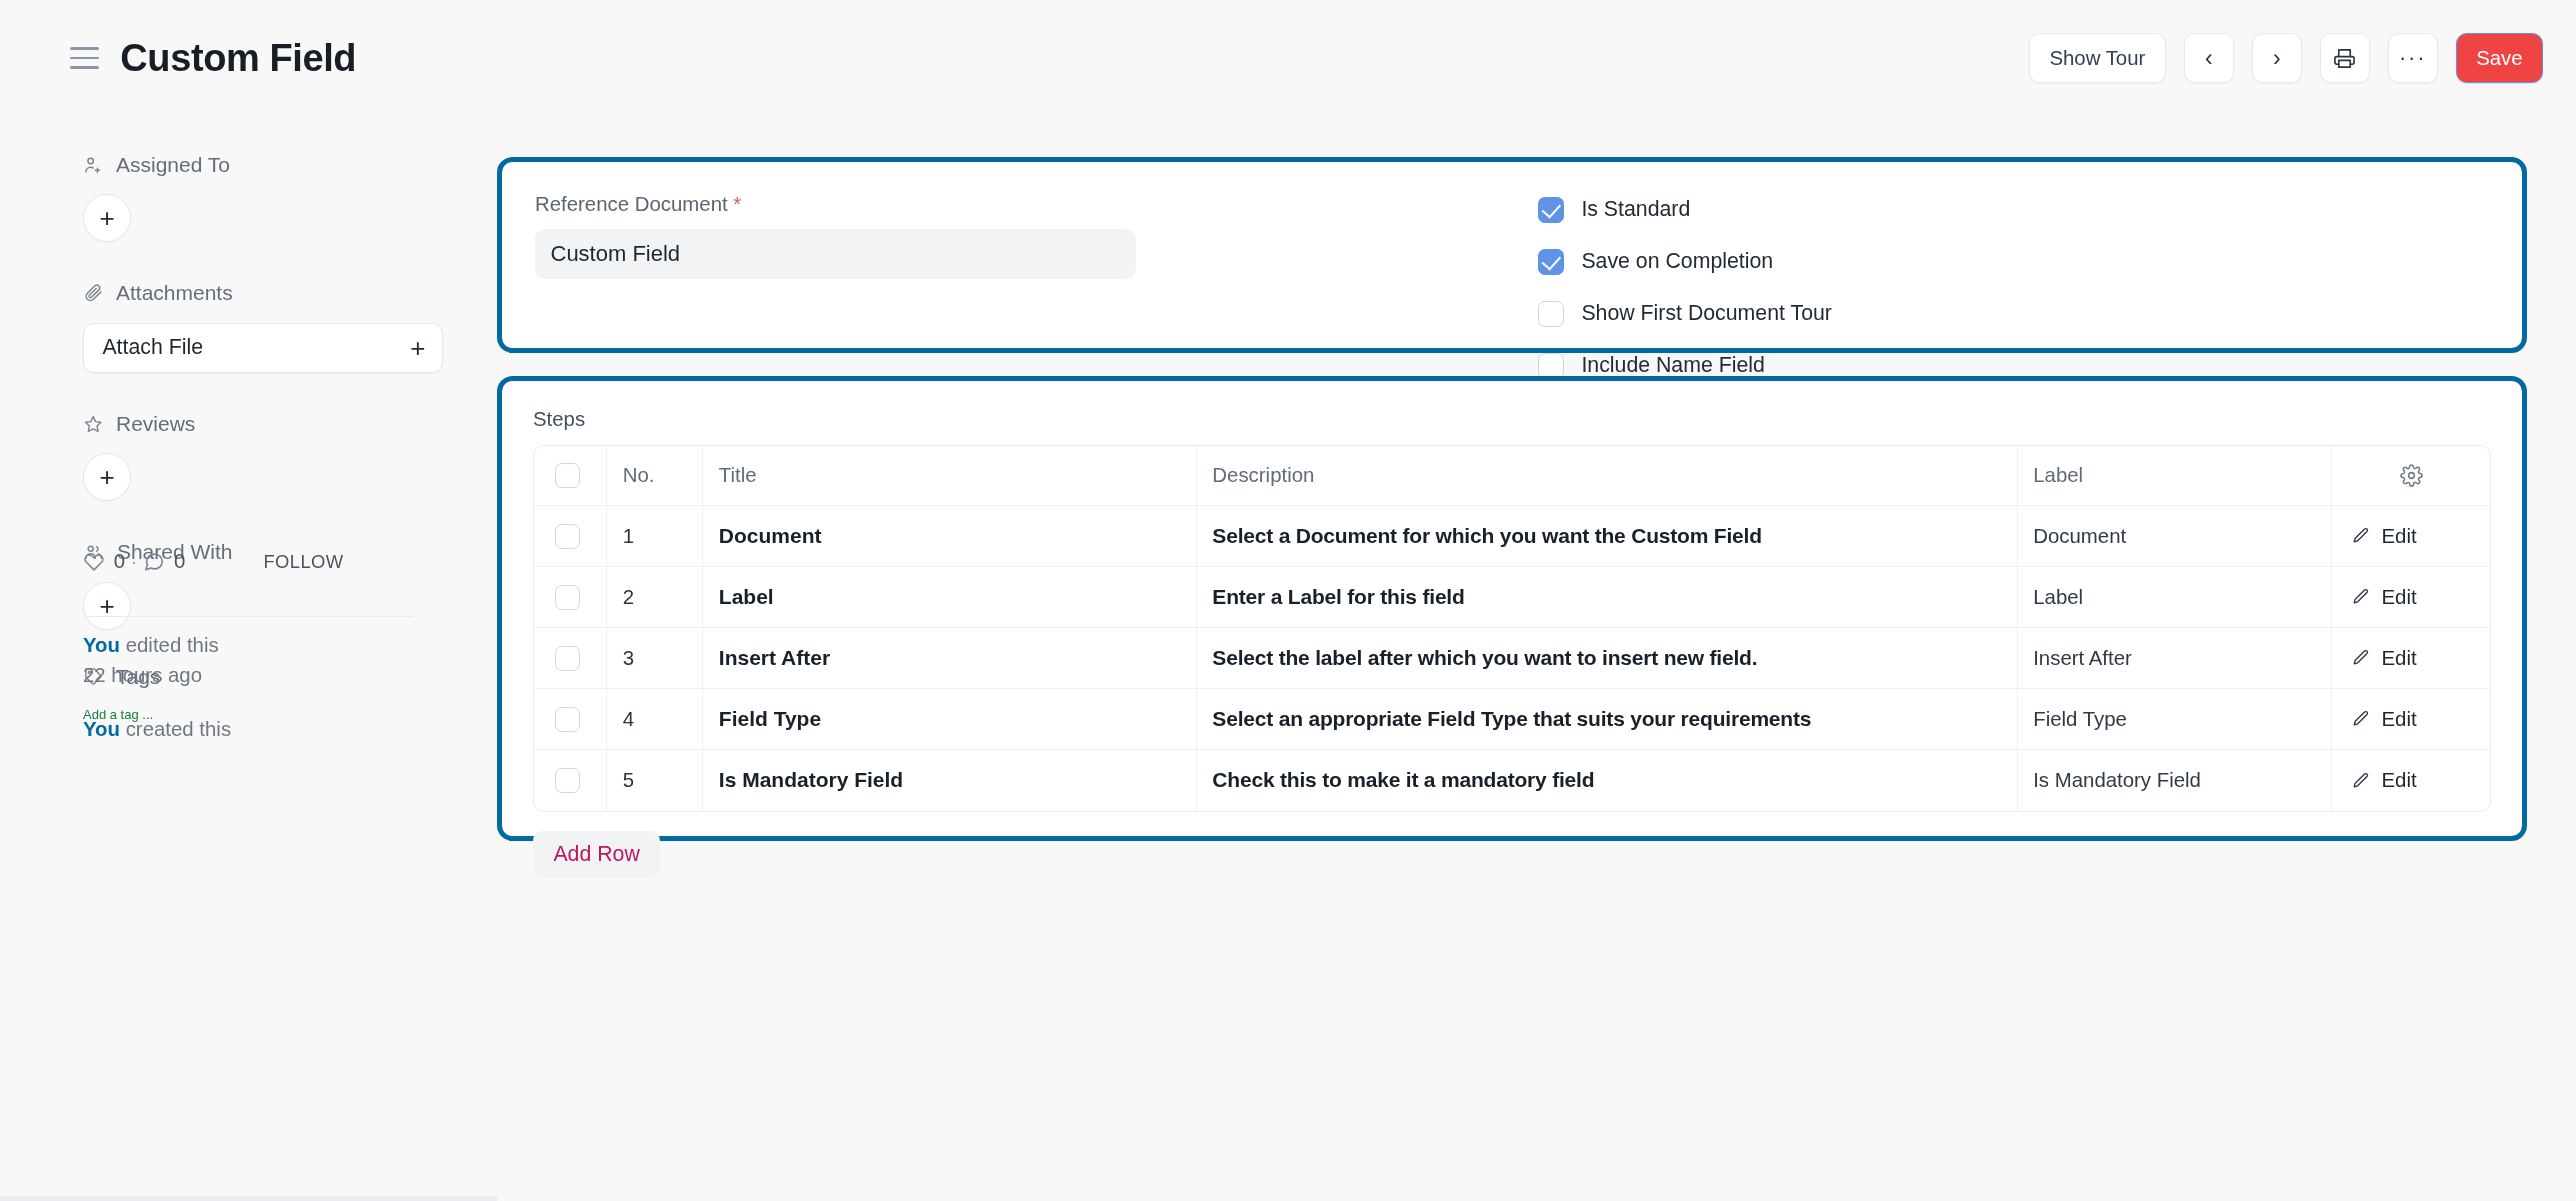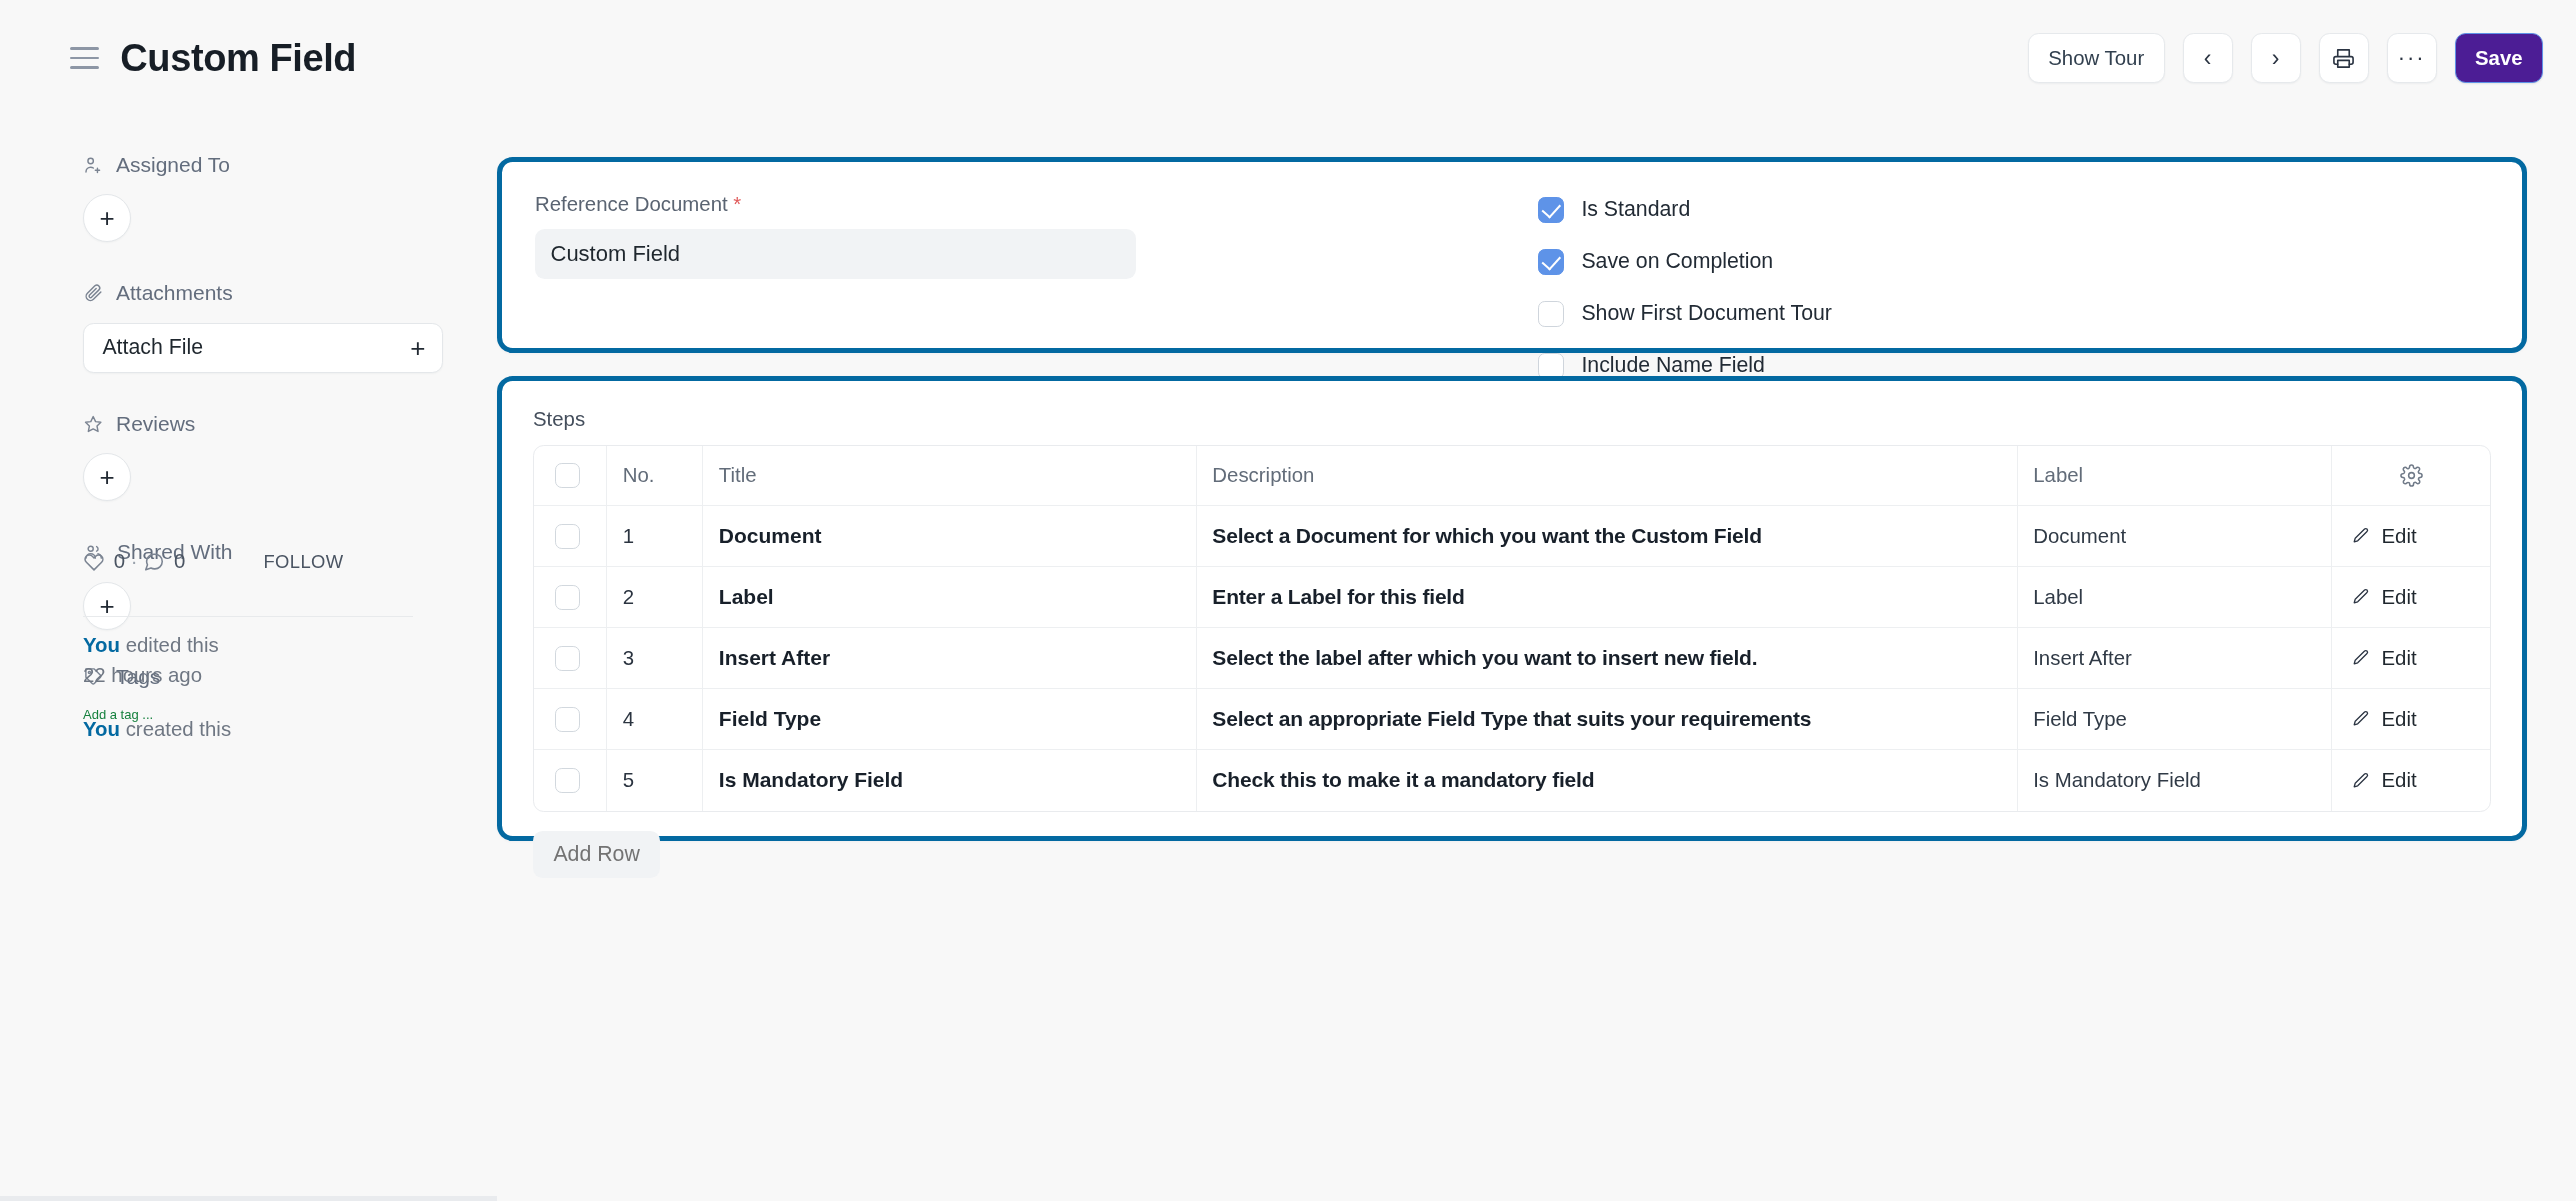--- a/index.html
+++ b/index.html
@@ -26,21 +26,21 @@
   .toolbar { display: flex; align-items: center; gap: 18px; }
   .tbtn {
     height: 50px; min-width: 50px; border-radius: 10.7px;
     background: #ffffff; border: 1px solid #e6e9ec;
     box-shadow: 0 1px 1.9px rgba(25,39,52,.05);
     display: flex; align-items: center; justify-content: center;
     font-size: 20.4px; color: #32404f; cursor: pointer; padding: 0 19.4px;
   }
   .tbtn.icon-only { padding: 0; width: 50px; }
   .tbtn.primary {
-    background: #4c1d95; border-color: #5e93e8; color: #fff; font-weight: 700;
+    background: #ef4444; border-color: #5e93e8; color: #fff; font-weight: 400;
     box-shadow: 0 1px 1.9px rgba(25,39,52,.10);
   }
   .chev { font-size: 23px; line-height: 1; color: #2b3442; }
   .dots { letter-spacing: 1.9px; font-size: 22px; color: #2b3442; line-height: 7.8px; }
 
   
   .sidebar {
     position: absolute; left: 0; top: 116px; width: 497px; bottom: 0;
     padding: 37px 54px 0 83px;
   }
@@ -141,21 +141,21 @@
   td.c-desc { font-weight: 700; font-size: 21px; color: #18202a; letter-spacing: -0.2px; }
   td.c-label { color: #303a46; font-weight: 400; }
   .edit-cell { display: flex; align-items: center; gap: 10.7px; justify-content: flex-start;
                font-size: 20.4px; color: #1f272e; cursor: pointer; padding-left: 3.9px; }
   .gear-th { text-align: center; }
   .gear-th .gwrap { display: flex; justify-content: center; }
 
   .addrow {
     margin: 19.4px 0 0 31px; display: inline-flex; align-items: center;
     height: 47px; padding: 0 20.4px; border-radius: 9.7px;
-    background: #f1f3f5; font-size: 21.3px; color: #737373; cursor: pointer;
+    background: #f1f3f5; font-size: 21.3px; color: #be185d; cursor: pointer;
   }
   .scrollstrip { position: absolute; left: 0; bottom: 0; width: 497px; height: 5.8px; background: #e9ebee; }
 </style>
 </head>
 <body>
 
 <div class="topbar">
   <div class="title-wrap">
     <div class="hamburger">
       <span></span>

